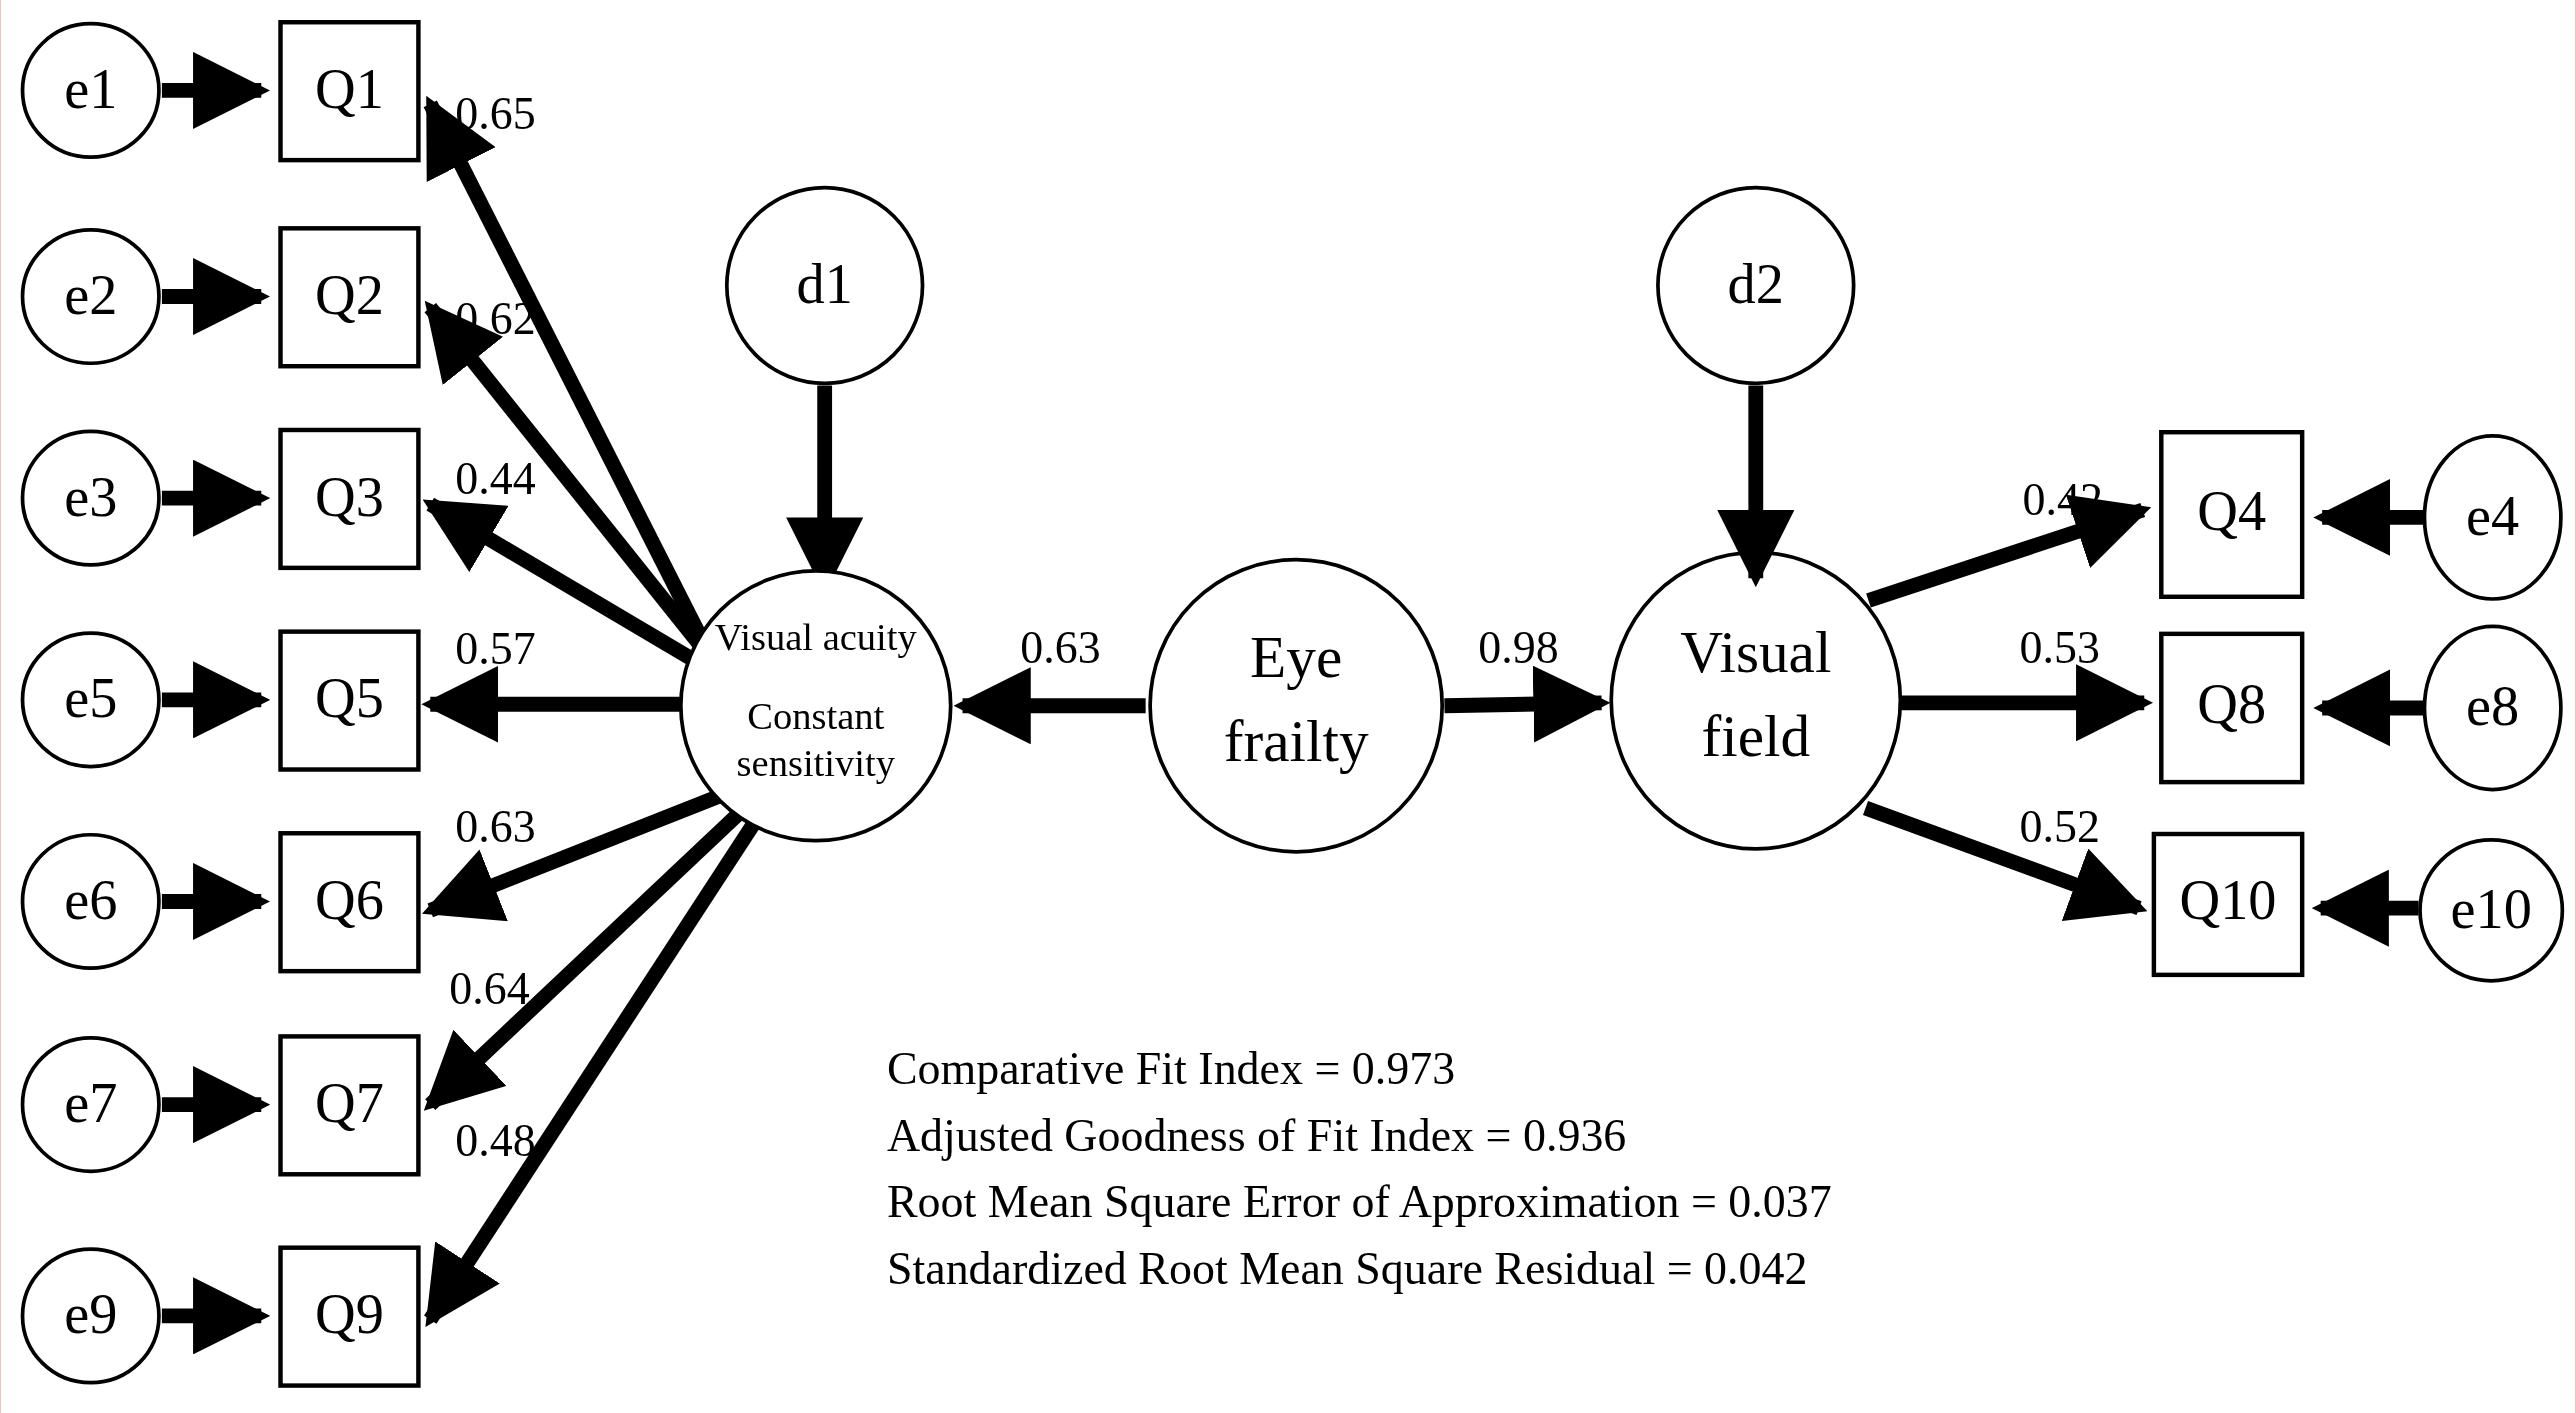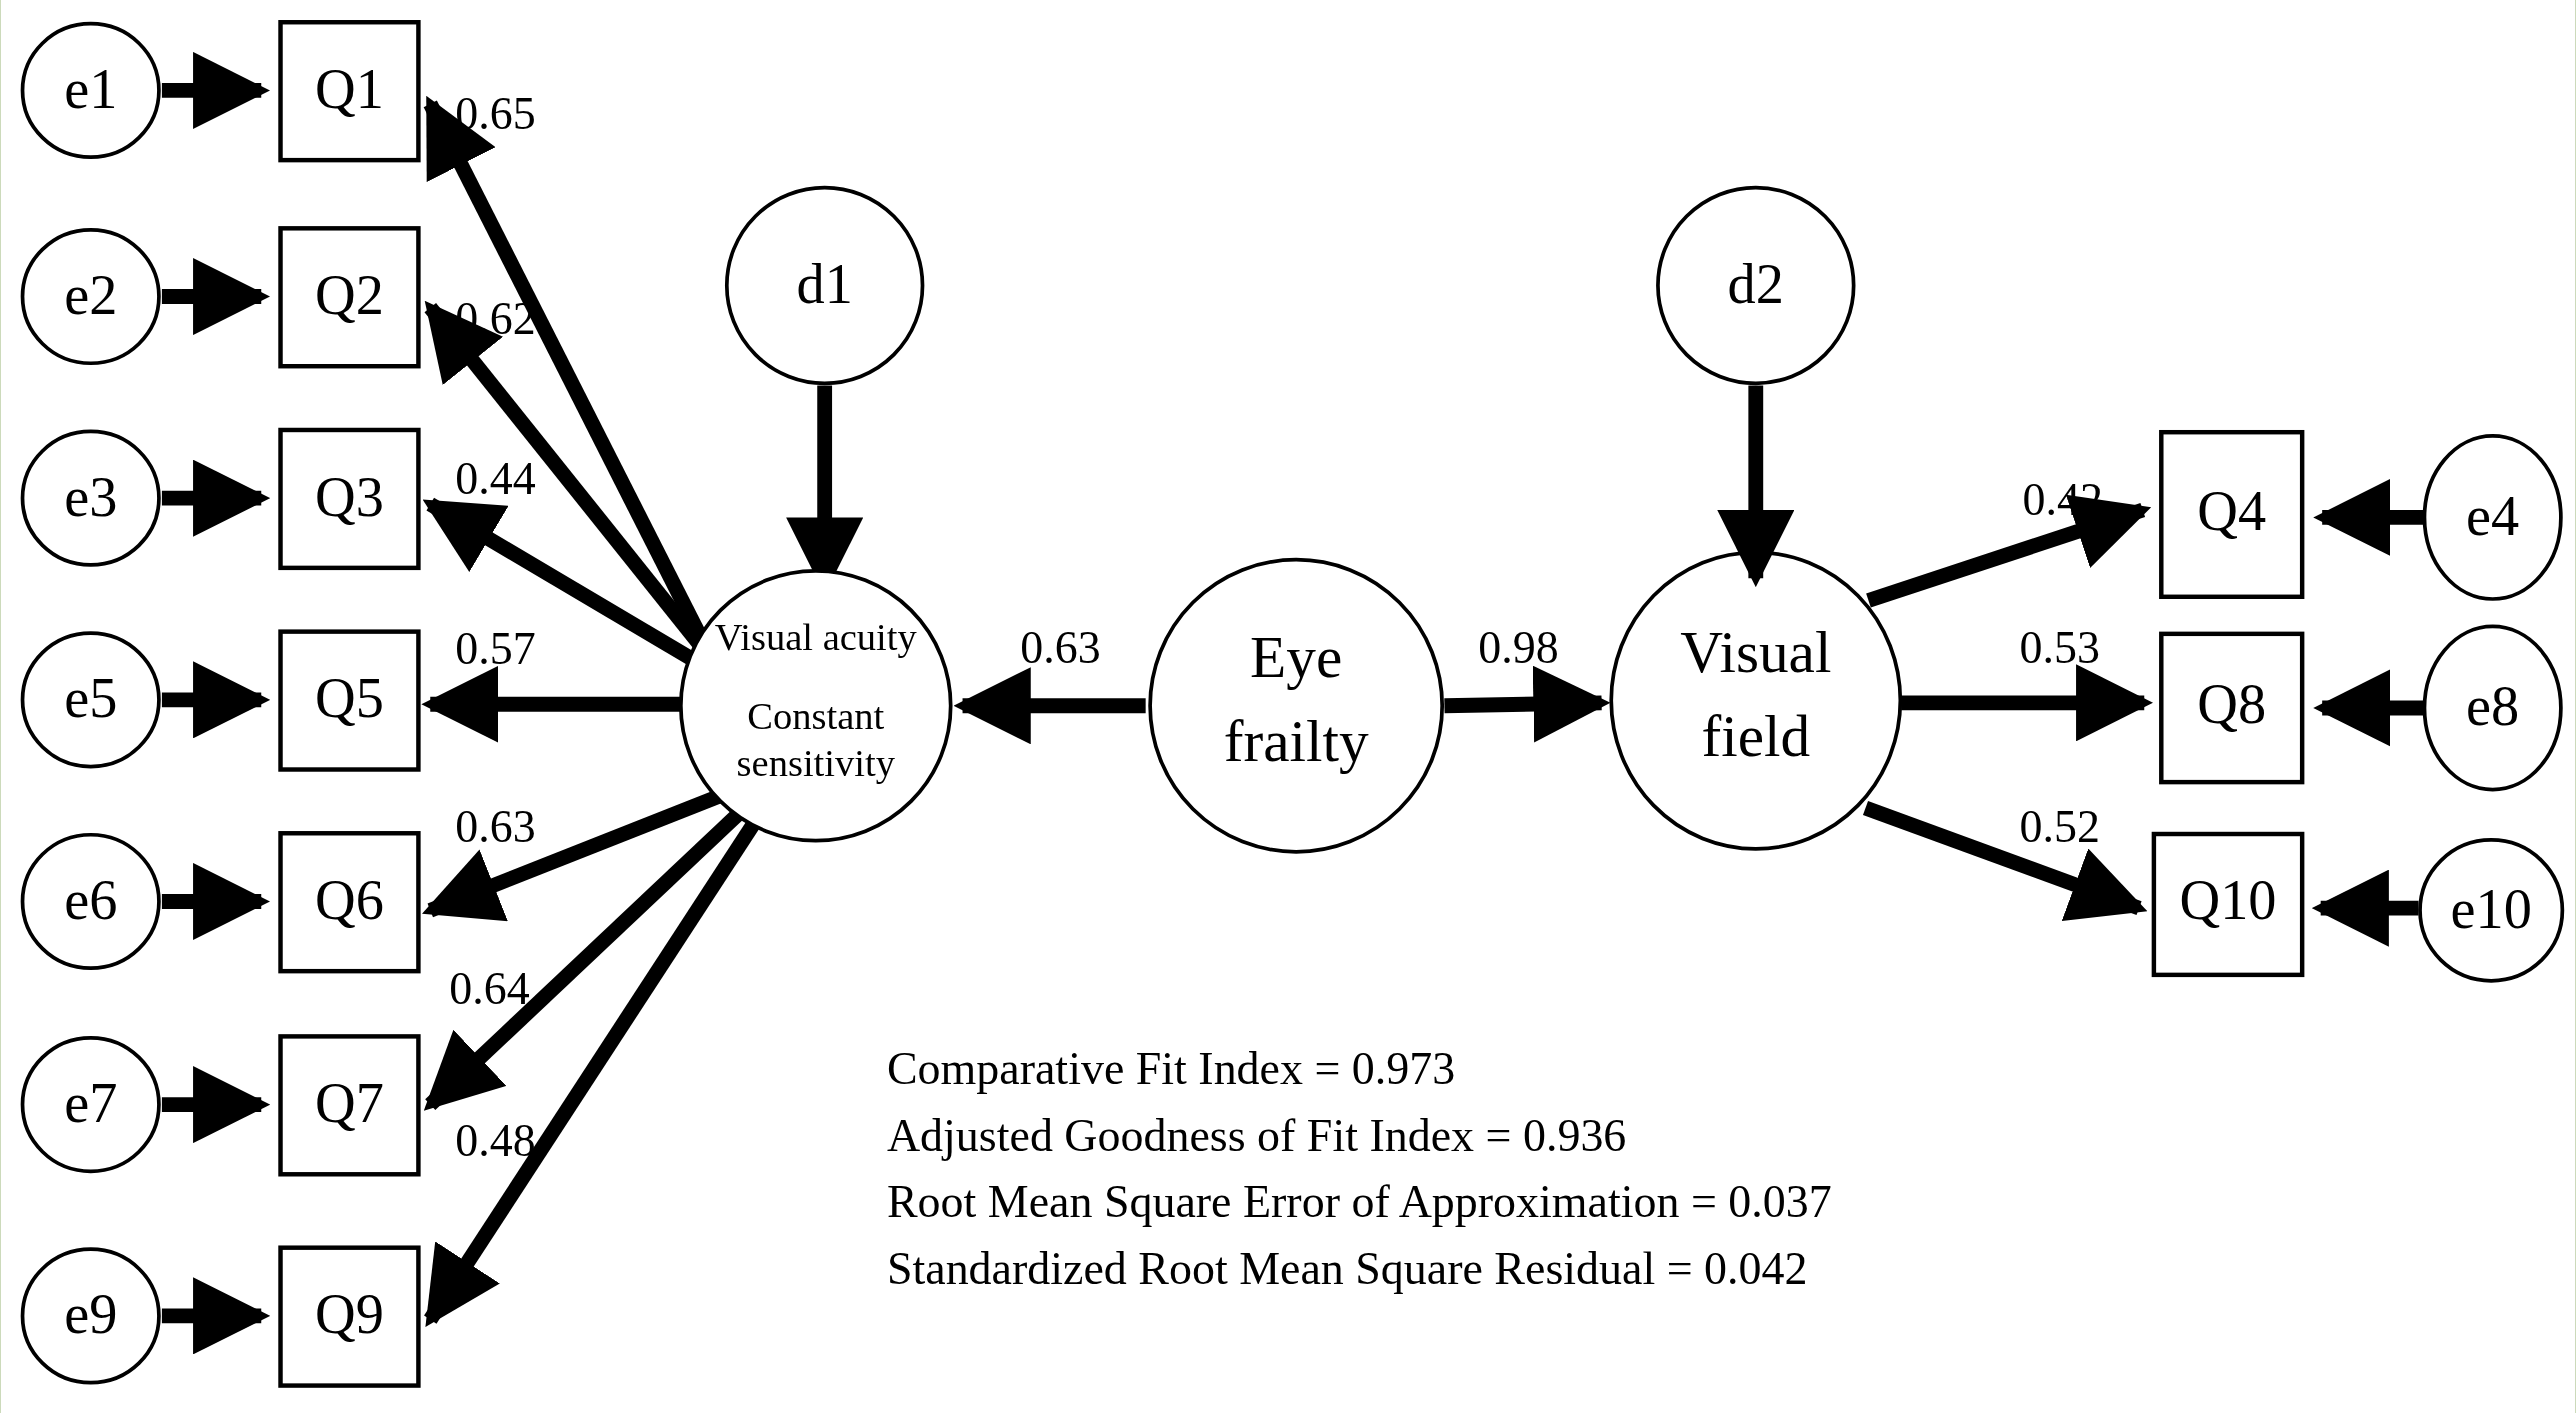--- a/index.html
+++ b/index.html
@@ -4,21 +4,21 @@
 <style>
   html, body {
     margin: 0;
     padding: 0;
     background: #ffffff;
   }
   #canvas-wrap {
     position: relative;
     width: 2576px;
     height: 1413px;
-    background: #4d7c0f;
+    background: #c2410c;
     overflow: hidden;
   }
   svg.sem-svg {
     display: block;
     width: 2576px;
     height: 1413px;
   }
   .node-shape {
     fill: #ffffff;
     stroke: #000000;

